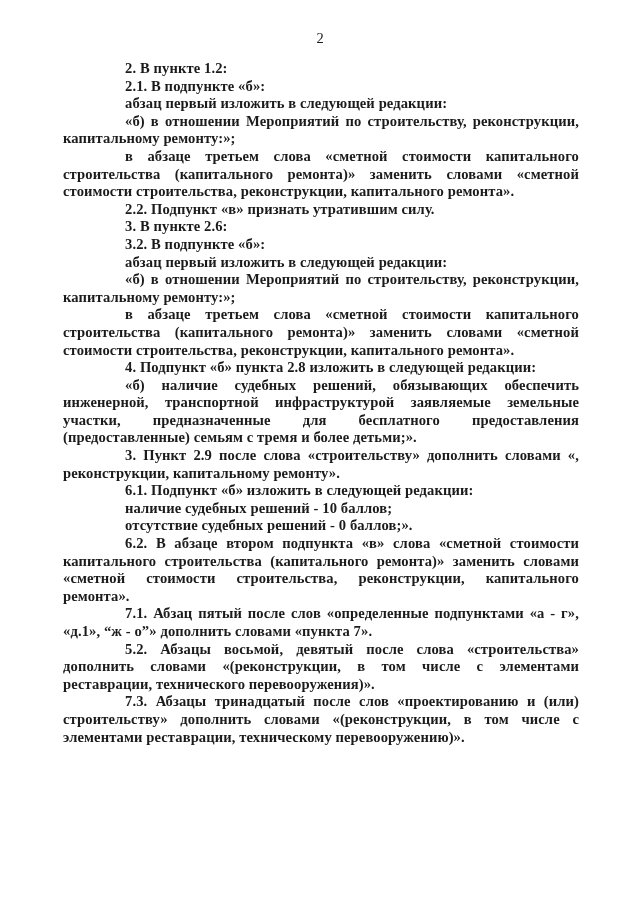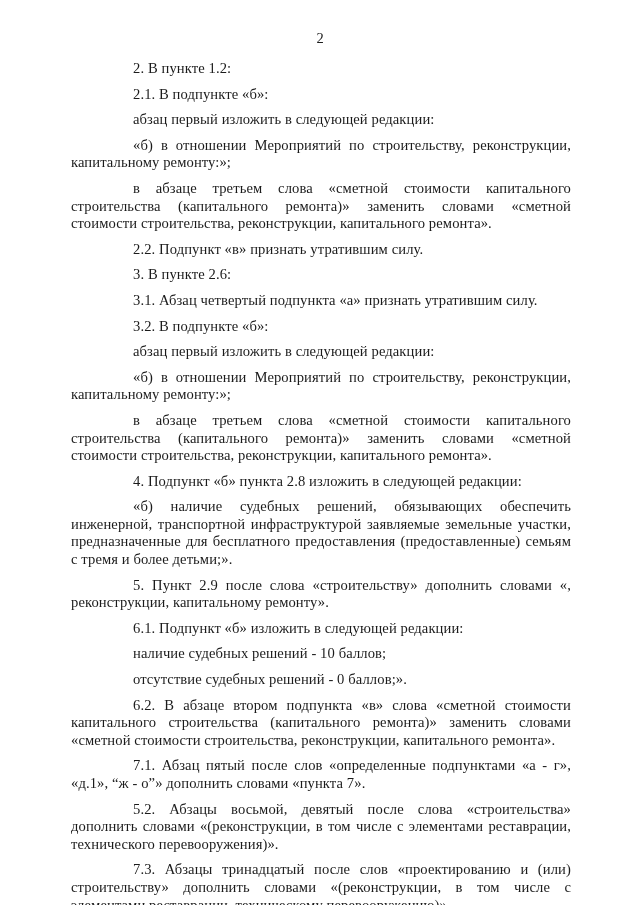--- a/index.html
+++ b/index.html
@@ -28,45 +28,45 @@
   .content {
     margin-left: 63px;
     width: 516px;
     font-size: 14.6px;
     line-height: 17.6px;
     text-align: justify;
     text-justify: inter-word;
     letter-spacing: 0.1px;
   }
   .content .para {
-    margin: 8px;
+    margin: 0;
     text-indent: 62px;
+    font-weight: bold;
   }
 </style>
 </head>
 <body>
 
 <div class="page">
   <div class="page-number">2</div>
   <div class="content">
       <p class="para">2. В пункте 1.2:</p>
       <p class="para">2.1. В подпункте «б»:</p>
       <p class="para">абзац первый изложить в следующей редакции:</p>
       <p class="para">«б) в отношении Мероприятий по строительству, реконструкции, капитальному ремонту:»;</p>
       <p class="para">в абзаце третьем слова «сметной стоимости капитального строительства (капитального ремонта)» заменить словами «сметной стоимости строительства, реконструкции, капитального ремонта».</p>
       <p class="para">2.2. Подпункт «в» признать утратившим силу.</p>
       <p class="para">3. В пункте 2.6:</p>
-      <p class="para">3.1. Абзац четвертый подпункта «а» признать утратившим силу.</p>
       <p class="para">3.2. В подпункте «б»:</p>
       <p class="para">абзац первый изложить в следующей редакции:</p>
       <p class="para">«б) в отношении Мероприятий по строительству, реконструкции, капитальному ремонту:»;</p>
       <p class="para">в абзаце третьем слова «сметной стоимости капитального строительства (капитального ремонта)» заменить словами «сметной стоимости строительства, реконструкции, капитального ремонта».</p>
       <p class="para">4. Подпункт «б» пункта 2.8 изложить в следующей редакции:</p>
       <p class="para">«б) наличие судебных решений, обязывающих обеспечить инженерной, транспортной инфраструктурой заявляемые земельные участки, предназначенные для бесплатного предоставления (предоставленные) семьям с тремя и более детьми;».</p>
-      <p class="para">5. Пункт 2.9 после слова «строительству» дополнить словами «, реконструкции, капитальному ремонту».</p>
+      <p class="para">3. Пункт 2.9 после слова «строительству» дополнить словами «, реконструкции, капитальному ремонту».</p>
       <p class="para">6.1. Подпункт «б» изложить в следующей редакции:</p>
       <p class="para">наличие судебных решений - 10 баллов;</p>
       <p class="para">отсутствие судебных решений - 0 баллов;».</p>
       <p class="para">6.2. В абзаце втором подпункта «в» слова «сметной стоимости капитального строительства (капитального ремонта)» заменить словами «сметной стоимости строительства, реконструкции, капитального ремонта».</p>
       <p class="para">7.1. Абзац пятый после слов «определенные подпунктами «а - г», «д.1», “ж - о”» дополнить словами «пункта 7».</p>
       <p class="para">5.2. Абзацы восьмой, девятый после слова «строительства» дополнить словами «(реконструкции, в том числе с элементами реставрации, технического перевооружения)».</p>
       <p class="para">7.3. Абзацы тринадцатый после слов «проектированию и (или) строительству» дополнить словами «(реконструкции, в том числе с элементами реставрации, техническому перевооружению)».</p>
     </div>
 </div>
 

